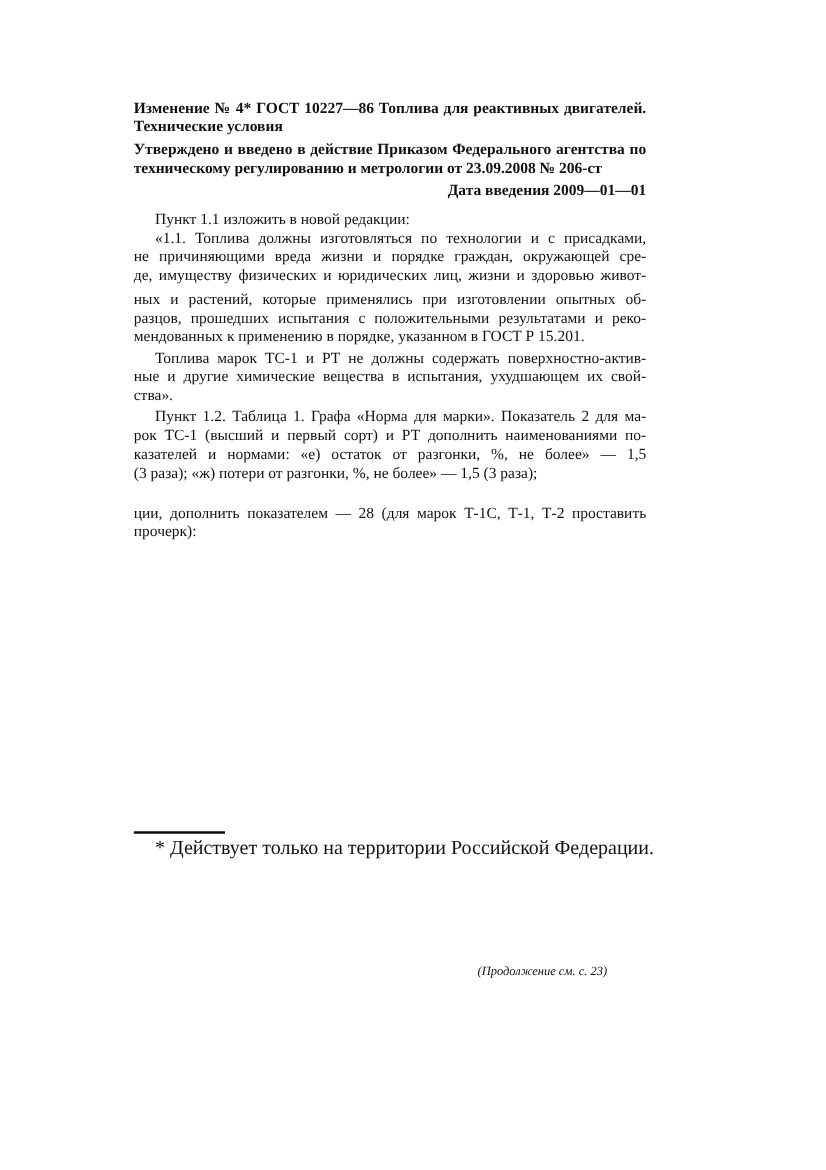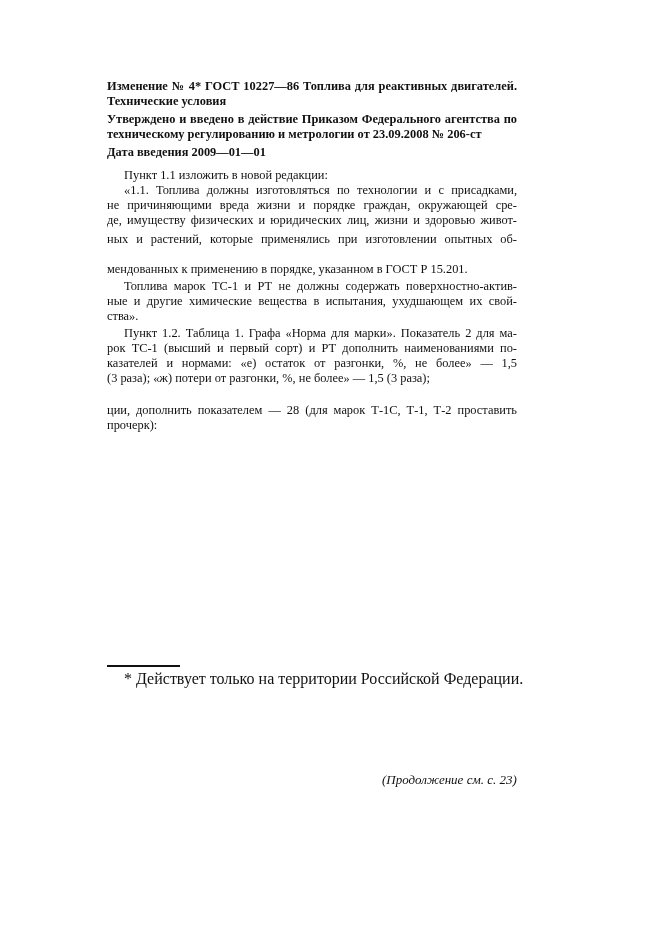--- a/index.html
+++ b/index.html
@@ -3,41 +3,42 @@
 <meta charset="utf-8">
 <style>
   html, body { margin: 0; padding: 0; background: #ffffff; }
   body { width: 661px; height: 936px; position: relative; overflow: hidden;
          font-family: "Liberation Serif", "DejaVu Serif", serif; color: #111; }
   .page { position: absolute; left: 16px; top: 0; width: 661px; height: 748px; background: #fff; }
   .ln { position: absolute; left: 91px; width: 410px; white-space: nowrap; font-size: 12.4px; line-height: 15px; }
   .just { text-align: justify; text-align-last: justify; }
   .ind { left: 108px; width: 393px; }
   .bold { font-weight: bold; }
-  .right { text-align: left; }
+  .right { text-align: right; }
   .fn-rule { position: absolute; left: 91px; top: 665px; width: 73px; height: 2px; background: #111; }
   .fn { position: absolute; left: 108px; top: 672px; font-size: 16px; line-height: 14px; white-space: nowrap; }
-  .cont { position: absolute; left: 366px; top: 772px; width: 130px; font-size: 13px; font-style: italic; white-space: nowrap; }
+  .cont { position: absolute; left: 366px; top: 772px; width: 130px; font-size: 10px; font-style: italic; white-space: nowrap; }
 </style>
 </head>
 <body>
 
 <div class="page">
 
   <div class="ln bold just" style="top:79px;">Изменение № 4* ГОСТ 10227—86 Топлива для реактивных двигателей.</div>
   <div class="ln bold" style="top:94px;">Технические условия</div>
   <div class="ln bold just" style="top:112px;">Утверждено и введено в действие Приказом Федерального агентства по</div>
   <div class="ln bold" style="top:127px;">техническому регулированию и метрологии от 23.09.2008 № 206-ст</div>
   <div class="ln bold right" style="top:145px;">Дата введения 2009—01—01</div>
 
   <div class="ln ind" style="top:168px;">Пункт 1.1 изложить в новой редакции:</div>
   <div class="ln ind just" style="top:183px;">«1.1. Топлива должны изготовляться по технологии и с присадками,</div>
   <div class="ln just" style="top:198px;">не причиняющими вреда жизни и порядке граждан, окружающей сре-</div>
   <div class="ln just" style="top:213px;">де, имуществу физических и юридических лиц, жизни  и здоровью живот-</div>
   <div class="ln just" style="top:232px;">ных и растений, которые применялись при изготовлении опытных об-</div>
+  <div class="ln just" style="top:247px;">разцов, прошедших испытания с положительными результатами и реко-</div>
   <div class="ln" style="top:262px;">мендованных к применению в порядке, указанном в ГОСТ Р 15.201.</div>
   <div class="ln ind just" style="top:279px;">Топлива марок ТС-1 и РТ не должны содержать поверхностно-актив-</div>
   <div class="ln just" style="top:294px;">ные и другие химические вещества в испытания, ухудшающем их свой-</div>
   <div class="ln" style="top:309px;">ства».</div>
   <div class="ln ind just" style="top:326px;">Пункт 1.2. Таблица 1. Графа «Норма для марки». Показатель 2 для ма-</div>
   <div class="ln just" style="top:341px;">рок ТС-1 (высший и первый сорт) и РТ дополнить наименованиями по-</div>
   <div class="ln just" style="top:356px;">казателей и нормами: «е) остаток от разгонки, %, не более» — 1,5</div>
   <div class="ln" style="top:371px;">(3 раза); «ж) потери от разгонки, %, не более» — 1,5 (3 раза);</div>
   <div class="ln just" style="top:403px;">ции, дополнить показателем — 28 (для марок Т-1С, Т-1, Т-2 проставить</div>
   <div class="ln" style="top:418px;">прочерк):</div>

